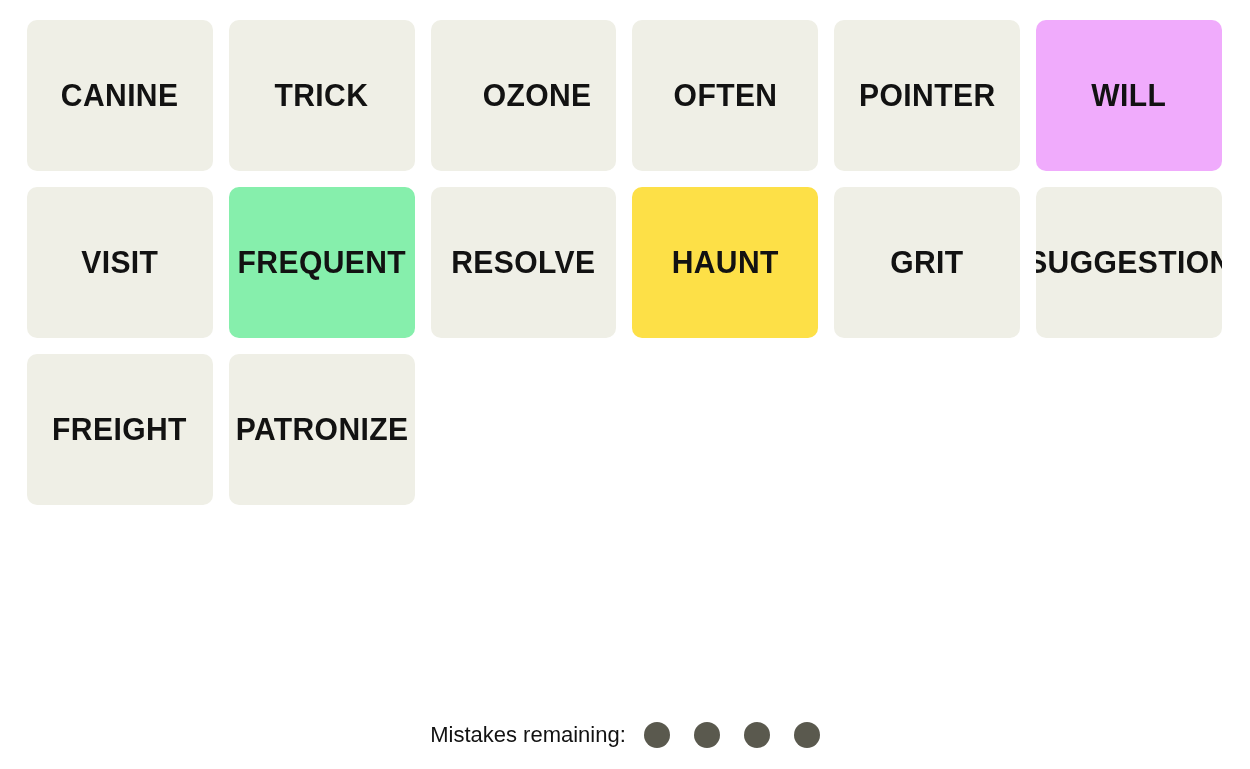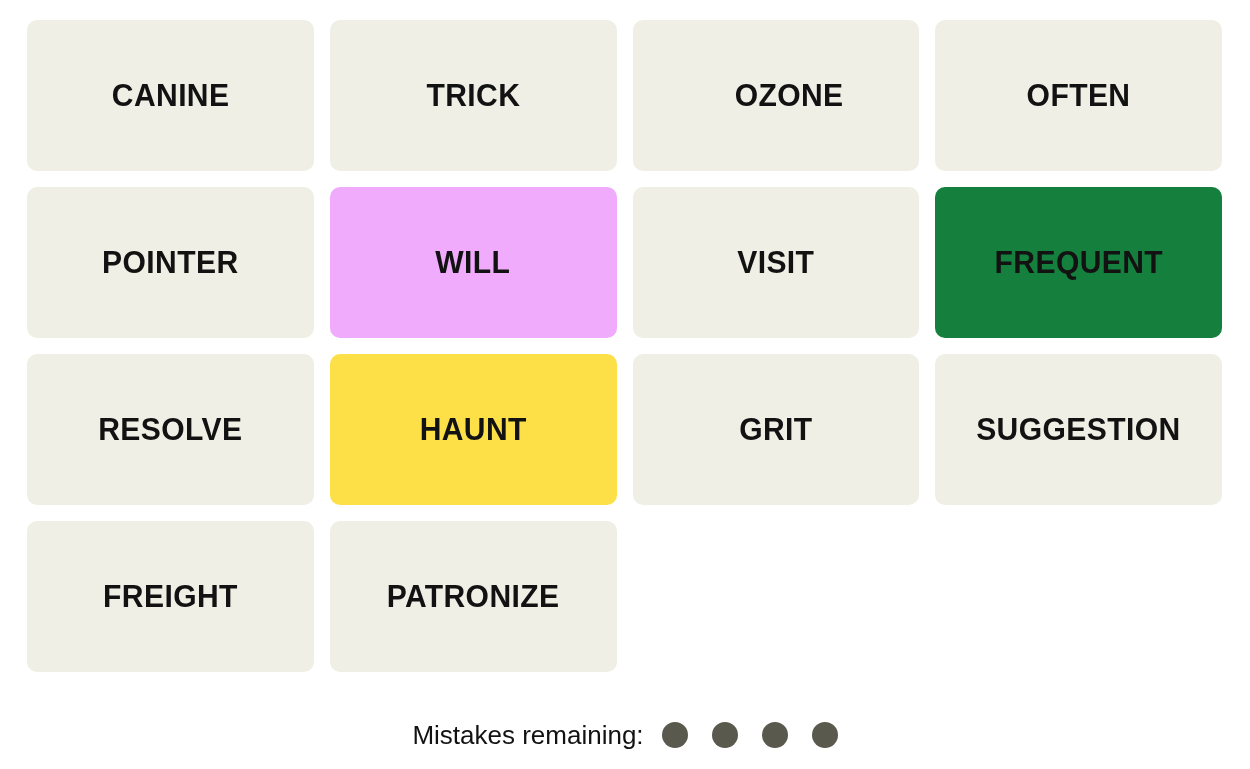--- a/index.html
+++ b/index.html
@@ -23,21 +23,21 @@
   }
 
   
   #puzzle-grid {
     position: absolute;
     left: 27px;
     top: 20px;
     width: 1195px;
     height: 652px;
     display: grid;
-    grid-template-columns: repeat(4, 1fr);
+    grid-template-columns: repeat(6, 1fr);
     grid-template-rows: repeat(4, 1fr);
     column-gap: 16px;
     row-gap: 16px;
   }
 
   .word-tile {
     background: #efefe6;
     border-radius: 10px;
     display: flex;
     align-items: center;
@@ -70,21 +70,21 @@
     height: 46px;
     display: flex;
     align-items: center;
     justify-content: center;
     gap: 18px;
   }
 
   #mistakes-label {
     font-family: "Liberation Sans", sans-serif;
     font-weight: 400;
-    font-size: 26px;
+    font-size: 22px;
     line-height: 1;
     color: #121212;
     white-space: nowrap;
   }
 
   #mistake-dots {
     display: flex;
     align-items: center;
     gap: 24px;
   }
@@ -117,21 +117,21 @@
       </div>
       <div class="word-tile" style="background: rgb(239, 239, 230);">
         <span class="word-label" style="color: rgb(18, 18, 18);">POINTER</span>
       </div>
       <div class="word-tile" style="background: #f0abfc;">
         <span class="word-label" style="color: rgb(18, 18, 18);">WILL</span>
       </div>
       <div class="word-tile" style="background: rgb(239, 239, 230);">
         <span class="word-label" style="color: rgb(18, 18, 18);">VISIT</span>
       </div>
-      <div class="word-tile" style="background: #15803d;">
+      <div class="word-tile" style="background: #86efac;">
         <span class="word-label" style="color: rgb(18, 18, 18);">FREQUENT</span>
       </div>
       <div class="word-tile" style="background: rgb(239, 239, 230);">
         <span class="word-label" style="color: rgb(18, 18, 18);">RESOLVE</span>
       </div>
       <div class="word-tile" style="background: #fde047;">
         <span class="word-label" style="color: rgb(18, 18, 18);">HAUNT</span>
       </div>
       <div class="word-tile" style="background: rgb(239, 239, 230);">
         <span class="word-label" style="color: rgb(18, 18, 18);">GRIT</span>

